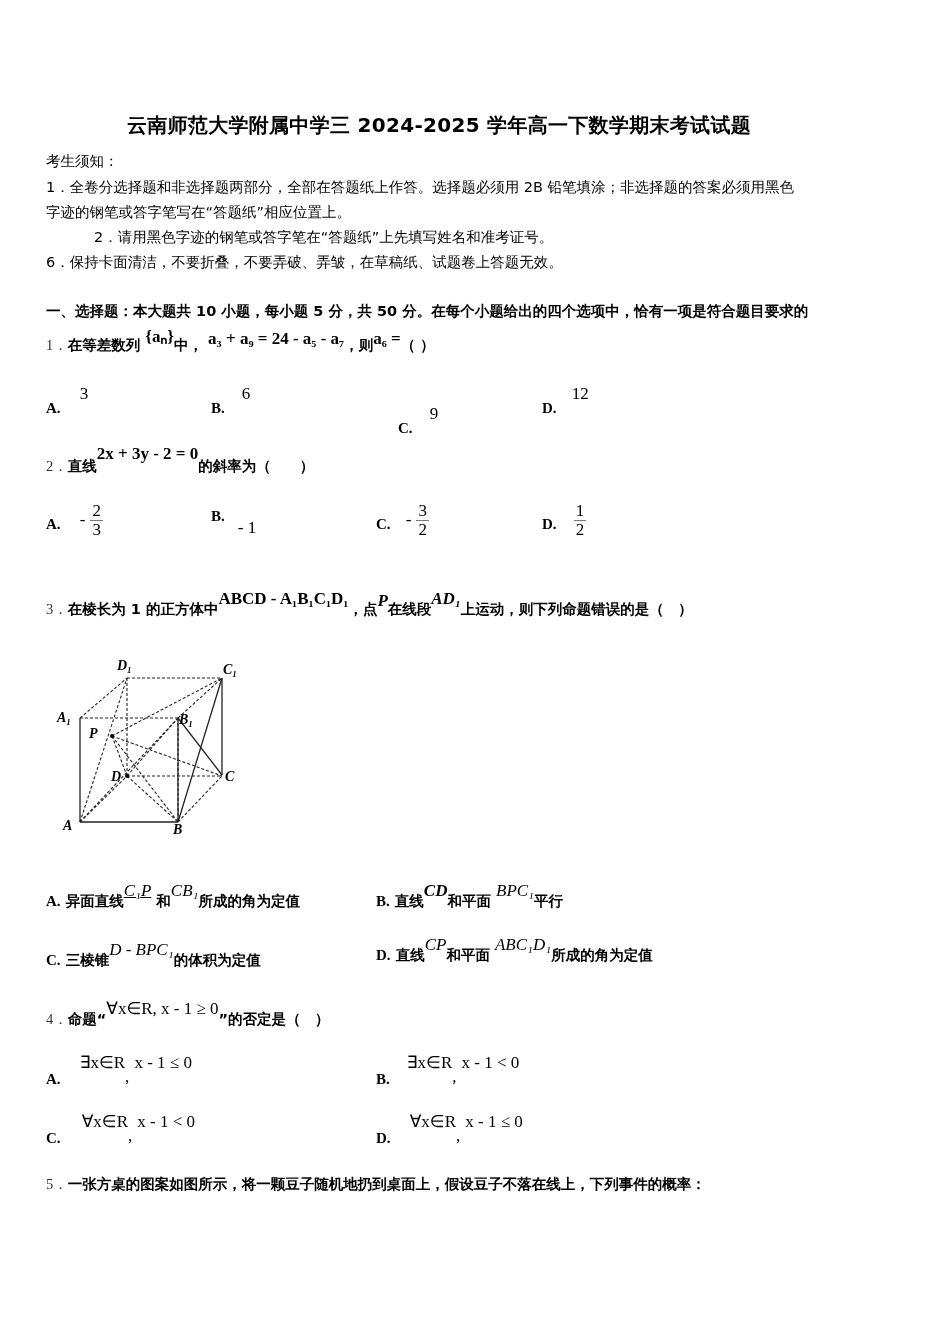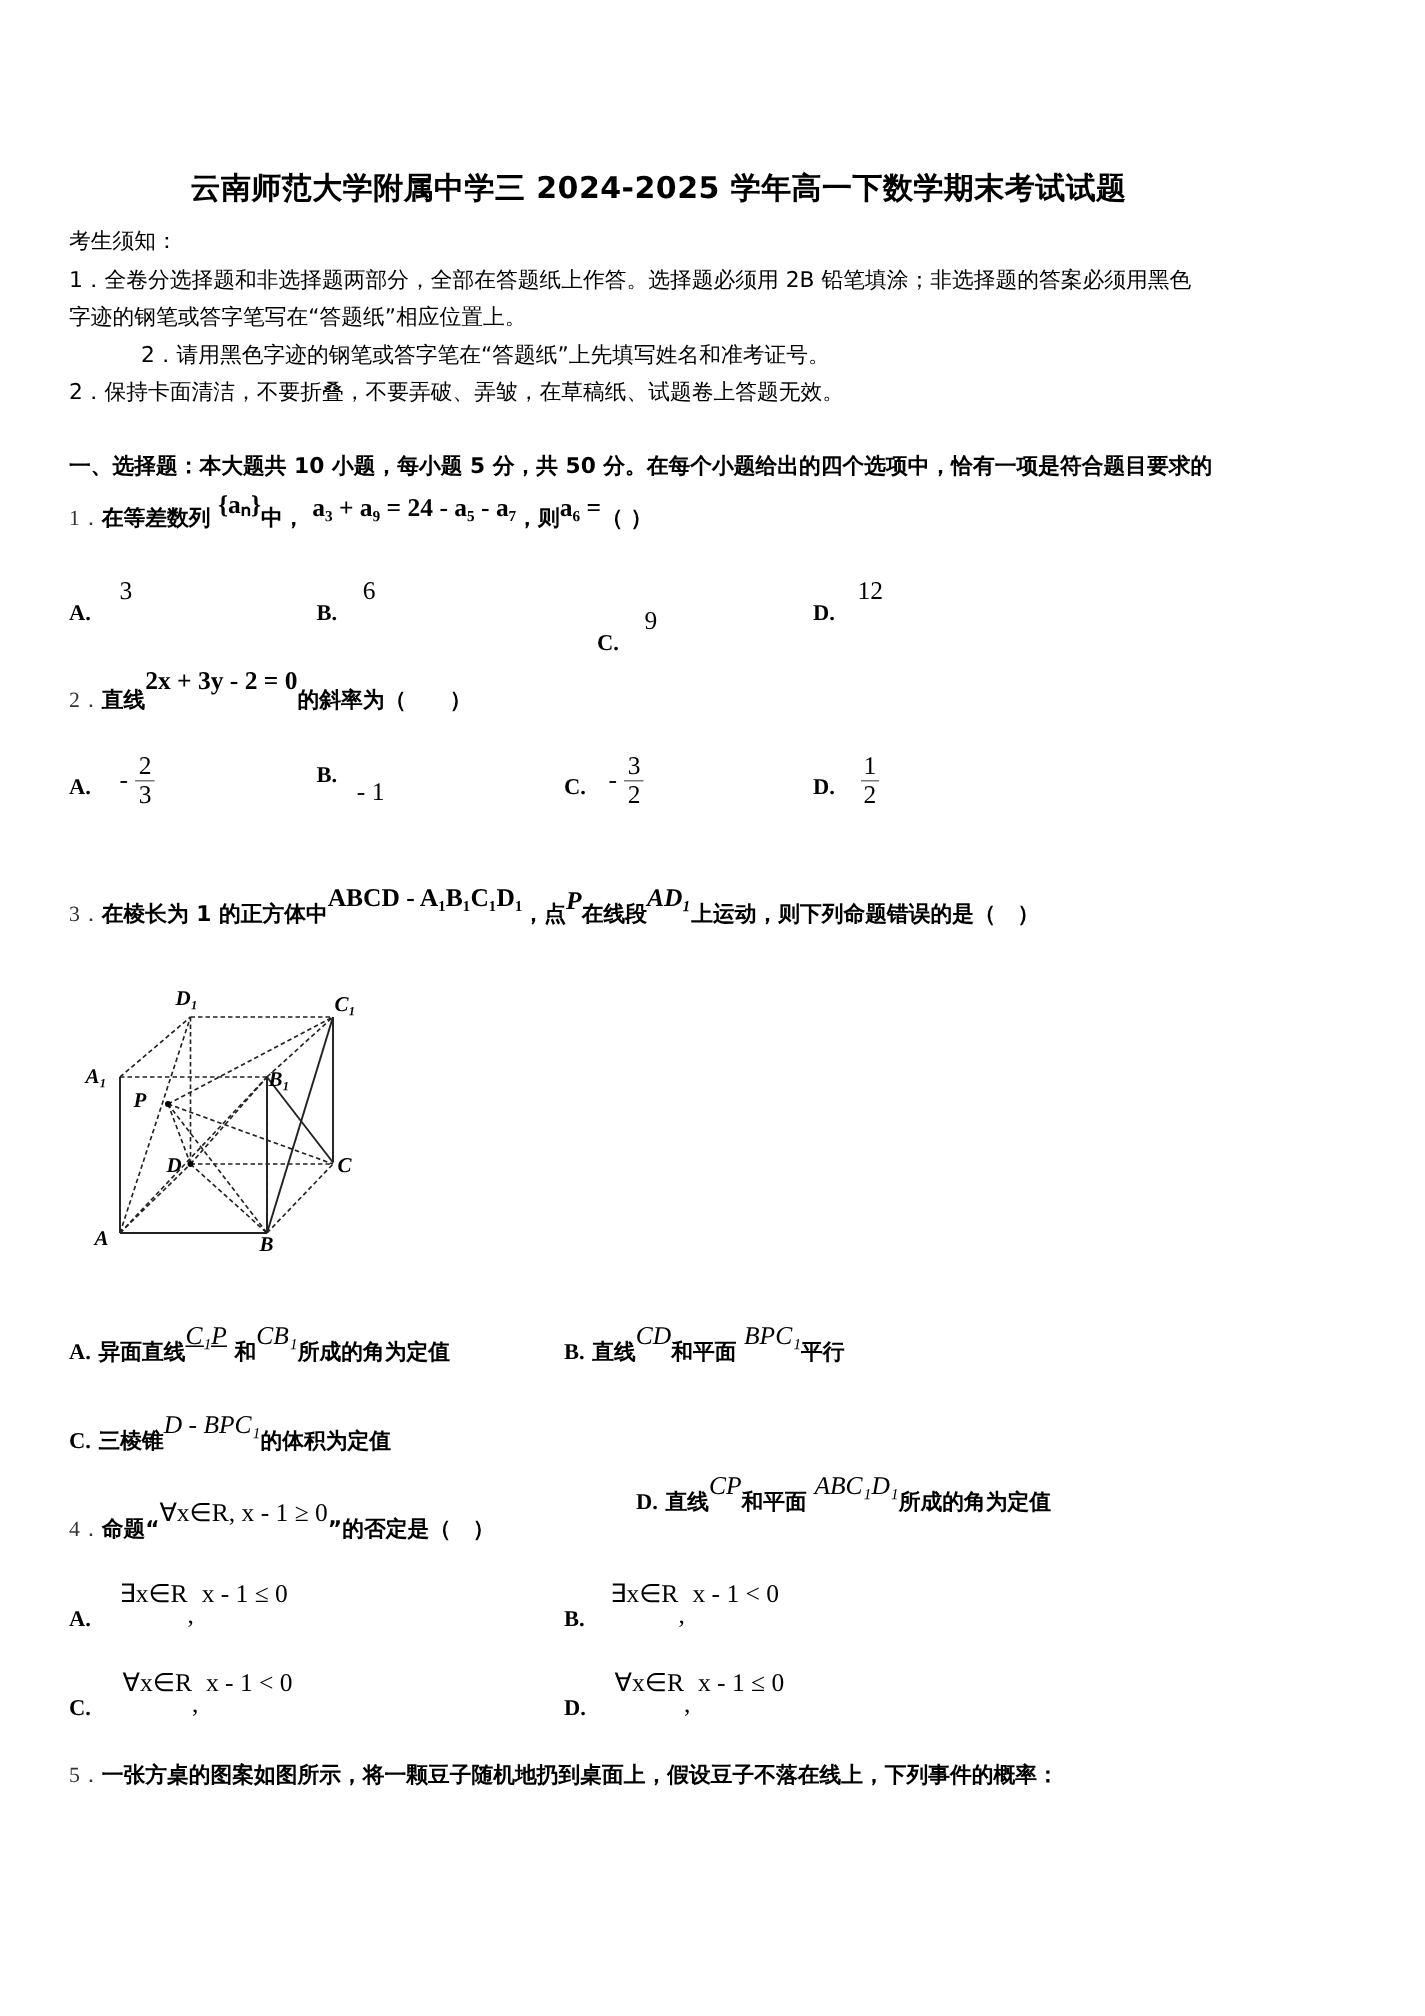--- a/index.html
+++ b/index.html
@@ -19,21 +19,21 @@
   </style>
 </head>
 <body>
 
 <div class="abs title">云南师范大学附属中学三 2024-2025 学年高一下数学期末考试试题</div>
 
 <div class="abs body-text" style="left:46px; top:151px;">考生须知：</div>
 <div class="abs body-text" style="left:46px; top:177px;">1．全卷分选择题和非选择题两部分，全部在答题纸上作答。选择题必须用 2B 铅笔填涂；非选择题的答案必须用黑色</div>
 <div class="abs body-text" style="left:46px; top:202px;">字迹的钢笔或答字笔写在“答题纸”相应位置上。</div>
 <div class="abs body-text" style="left:46px; top:227px;margin-left:48px;">2．请用黑色字迹的钢笔或答字笔在“答题纸”上先填写姓名和准考证号。</div>
-<div class="abs body-text" style="left:46px; top:252px;">2．保持卡面清洁，不要折叠，不要弄破、弄皱，在草稿纸、试题卷上答题无效。</div>
+<div class="abs body-text" style="left:46px; top:252px;">6．保持卡面清洁，不要折叠，不要弄破、弄皱，在草稿纸、试题卷上答题无效。</div>
 
 <div class="abs body-text bold" style="left:46px; top:301px;">一、选择题：本大题共 10 小题，每小题 5 分，共 50 分。在每个小题给出的四个选项中，恰有一项是符合题目要求的</div>
 
 <div class="abs body-text bold" style="left:46px; top:335px;">
   <span class="qnum">1．</span><span>在等差数列</span>
   <span class="math" style="position:relative; top:-8px;">{aₙ}</span><span>中，</span>
   <span class="math" style="position:relative; top:-6px;">a₃ + a₉ = 24 - a₅ - a₇</span><span>，则</span><span class="math" style="position:relative; top:-6px;">a₆ =</span><span>（  ）</span>
 </div>
 
 <div class="abs" style="left:46px; top:384px;">
@@ -125,28 +125,28 @@
   </svg>
 </div>
 
 <div class="abs body-text bold" style="left:46px; top:891px;">
   <span class="opt-letter">A.</span>
   <span>异面直线</span><span class="math" style="position:relative; top:-10px; font-style:italic; font-weight:normal;text-decoration:underline;">C₁P</span>
   <span>和</span><span class="math" style="position:relative; top:-10px; font-style:italic; font-weight:normal;">CB₁</span><span>所成的角为定值</span>
 </div>
 <div class="abs body-text bold" style="left:376px; top:891px;">
   <span class="opt-letter">B.</span>
-  <span>直线</span><span class="math" style="position:relative; top:-10px; font-style:italic; font-weight:normal;">CD</span><span>和平面</span>
+  <span>直线</span><span class="math" style="position:relative; top:-10px; font-style:italic; font-weight:bold;">CD</span><span>和平面</span>
   <span class="math" style="position:relative; top:-10px; font-style:italic; font-weight:normal;">BPC₁</span><span>平行</span>
 </div>
 <div class="abs body-text bold" style="left:46px; top:950px;">
   <span class="opt-letter">C.</span>
   <span>三棱锥</span><span class="math" style="position:relative; top:-10px; font-style:italic; font-weight:normal;">D - BPC₁</span><span>的体积为定值</span>
 </div>
-<div class="abs body-text bold" style="left:376px; top:991px;margin-left:48px;">
+<div class="abs body-text bold" style="left:376px; top:945px;">
   <span class="opt-letter">D.</span>
   <span>直线</span><span class="math" style="position:relative; top:-10px; font-style:italic; font-weight:normal;">CP</span><span>和平面</span>
   <span class="math" style="position:relative; top:-10px; font-style:italic; font-weight:normal;">ABC₁D₁</span><span>所成的角为定值</span>
 </div>
 
 <div class="abs body-text bold" style="left:46px; top:1009px;">
   <span class="qnum">4．</span><span>命题“</span><span class="math" style="position:relative; top:-10px; font-weight:normal;">∀x∈R, x - 1 ≥ 0</span><span>”的否定是（　）</span>
 </div>
 
 <div class="abs" style="left:46px; top:1052px;">

